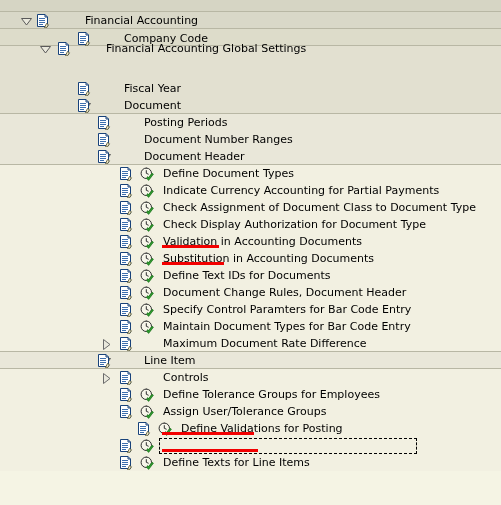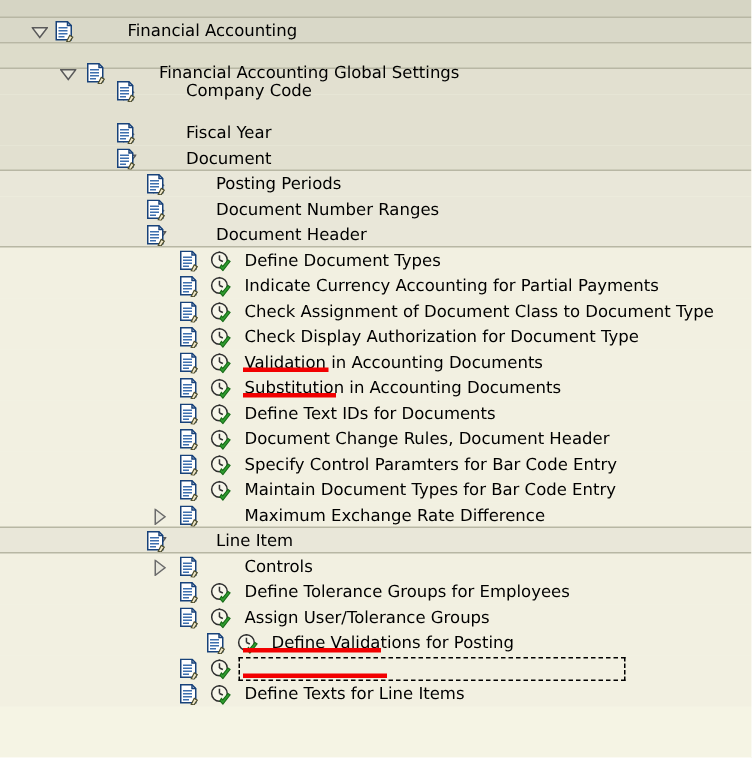--- a/index.html
+++ b/index.html
@@ -177,21 +177,21 @@
             <line x1="3" y1="4.5" x2="9" y2="4.5"></line>
             <line x1="3" y1="6.5" x2="9" y2="6.5"></line>
             <line x1="3" y1="8.5" x2="9" y2="8.5"></line>
             <line x1="3" y1="10.5" x2="7" y2="10.5"></line>
           </g>
           <path d="M8.5 13.5 L10.5 9.5 L12.5 10.8 L10.3 14 Z" fill="#f0e7c8" stroke="#4a4a2a" stroke-width="0.8"></path>
         </svg>
       </span>
       <span class="label" style="left:106px;">Financial Accounting Global Settings</span>
     </div>
-    <div class="row" style="top:52px;text-align:right;">
+    <div class="row" style="top:30px;text-align:right;">
       <span class="twisty" style="left:81px;top:4px;">
         <svg width="9" height="11" viewBox="0 0 9 11">
           <path d="M1.5 0.5 L8.0 5.5 L1.5 10.5 Z" fill="#e9e8dc" stroke="#6b6b6b" stroke-width="1"></path>
         </svg>
       </span>
       <span class="docicon" style="left:77px;">
         <svg width="14" height="14" viewBox="0 0 14 14">
           <path d="M1.5 0.5 H9.0 L11.5 3.0 V12.5 H1.5 Z" fill="#ffffff" stroke="#18427a" stroke-width="1"></path>
           <path d="M9.0 0.5 V3.0 H11.5" fill="none" stroke="#18427a" stroke-width="1"></path>
           <g stroke="#3d6fae" stroke-width="1">
@@ -572,21 +572,21 @@
           <path d="M9.0 0.5 V3.0 H11.5" fill="none" stroke="#18427a" stroke-width="1"></path>
           <g stroke="#3d6fae" stroke-width="1">
             <line x1="3" y1="4.5" x2="9" y2="4.5"></line>
             <line x1="3" y1="6.5" x2="9" y2="6.5"></line>
             <line x1="3" y1="8.5" x2="9" y2="8.5"></line>
             <line x1="3" y1="10.5" x2="7" y2="10.5"></line>
           </g>
           <path d="M8.5 13.5 L10.5 9.5 L12.5 10.8 L10.3 14 Z" fill="#f0e7c8" stroke="#4a4a2a" stroke-width="0.8"></path>
         </svg>
       </span>
-      <span class="label" style="left:163px;">Maximum Exchange Rate Difference</span>
+      <span class="label" style="left:163px;">Maximum Document Rate Difference</span>
     </div>
     <div class="row" style="top:352px;">
       <span class="twisty" style="left:100px;">
         <svg width="11" height="9" viewBox="0 0 11 9">
           <path d="M0.5 1.5 L10.5 1.5 L5.5 8.0 Z" fill="#e9e8dc" stroke="#5a5a5a" stroke-width="1"></path>
         </svg>
       </span>
       <span class="docicon" style="left:97px;">
         <svg width="14" height="14" viewBox="0 0 14 14">
           <path d="M1.5 0.5 H9.0 L11.5 3.0 V12.5 H1.5 Z" fill="#ffffff" stroke="#18427a" stroke-width="1"></path>

